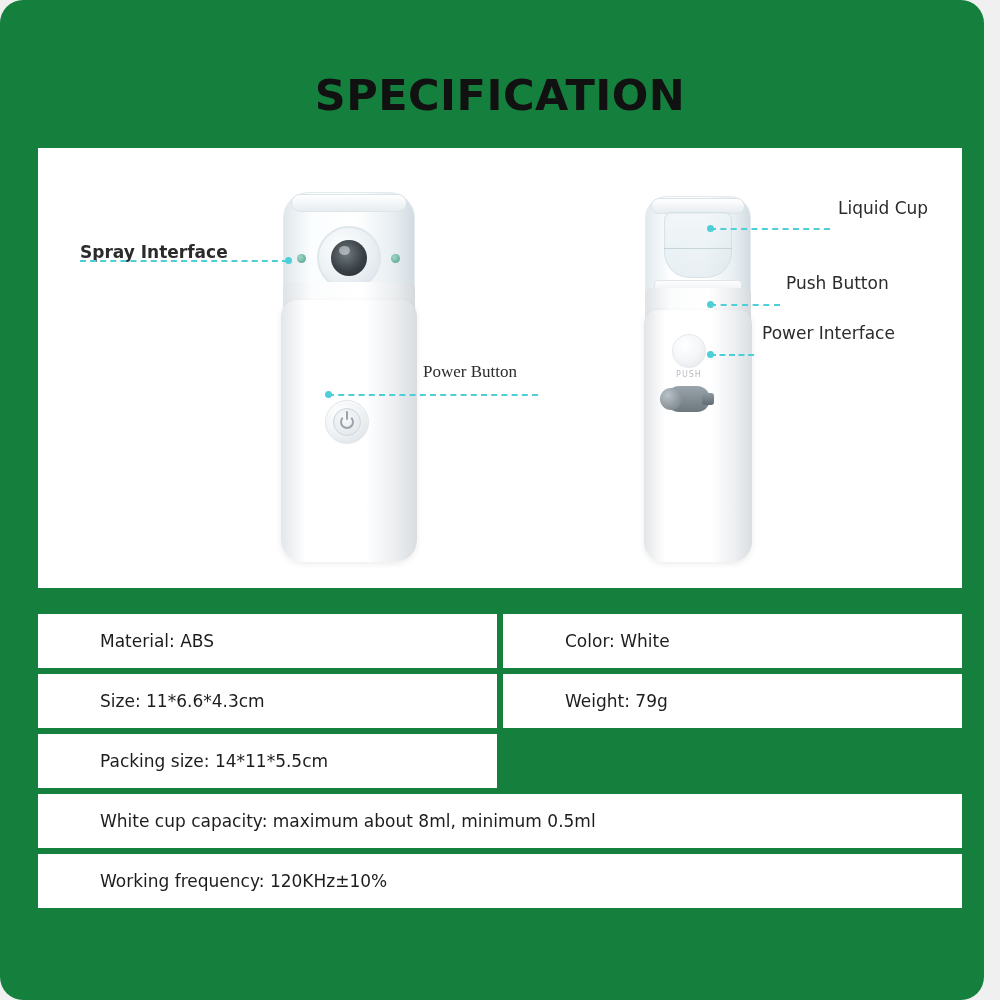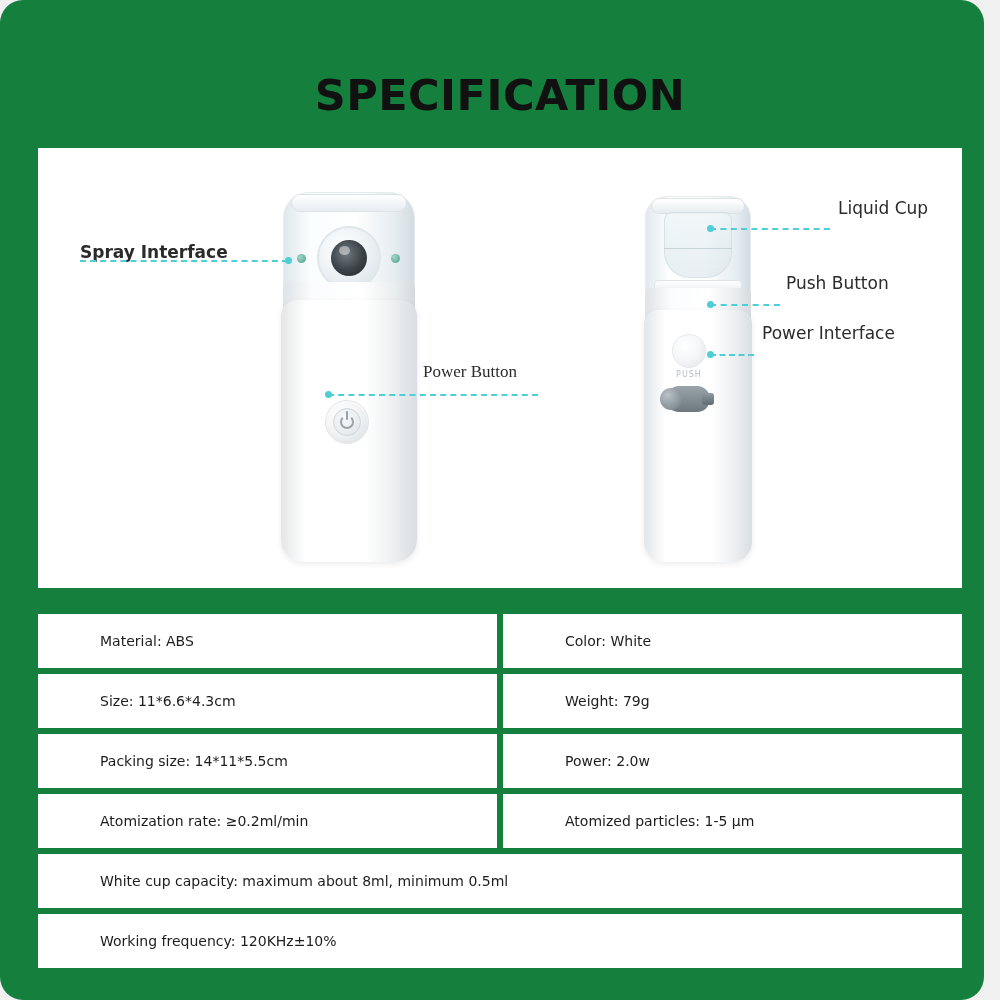--- a/index.html
+++ b/index.html
@@ -357,21 +357,21 @@
     gap: 6px;
     margin-bottom: 6px;
   }
   .spec-cell {
     background: #ffffff;
     height: 54px;
     display: flex;
     align-items: center;
     padding-left: 62px;
     box-sizing: border-box;
-    font-size: 14px;
+    font-size: 17px;
     color: #1d1d1d;
     font-family: "DejaVu Sans", sans-serif;
     text-align: right;
   }
   .spec-cell.half { width: 459px; }
   .spec-cell.full { width: 924px; }
 </style>
 </head>
 <body>
 
@@ -443,27 +443,22 @@
       <div class="spec-cell half">Color: White</div>
     </div>
 
     <div class="spec-row">
       <div class="spec-cell half">Size: 11*6.6*4.3cm</div>
       <div class="spec-cell half">Weight: 79g</div>
     </div>
 
     <div class="spec-row">
       <div class="spec-cell half">Packing size: 14*11*5.5cm</div>
-      <div class="spec-cell half">Power: 2.0w</div>
-    </div>
-
-    <div class="spec-row">
-      <div class="spec-cell half">Atomization rate: ≥0.2ml/min</div>
-      <div class="spec-cell half">Atomized particles: 1-5 μm</div>
-    </div>
+    </div>
+
 
     <div class="spec-row">
       <div class="spec-cell full">White cup capacity: maximum about 8ml, minimum 0.5ml</div>
     </div>
 
     <div class="spec-row">
       <div class="spec-cell full">Working frequency: 120KHz±10%</div>
     </div>
 
   </div>

